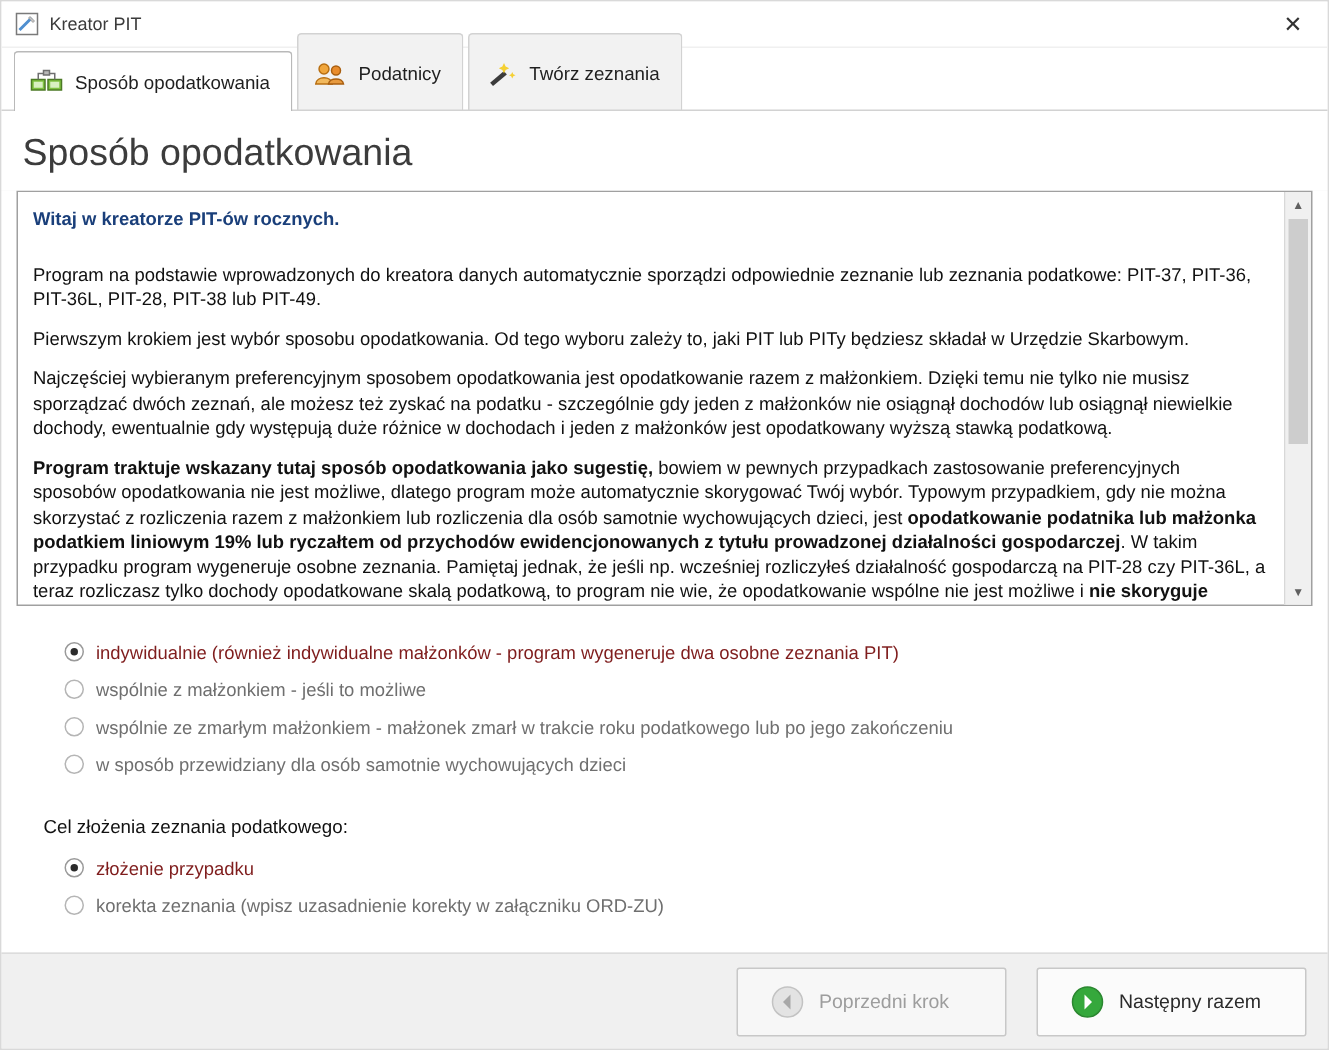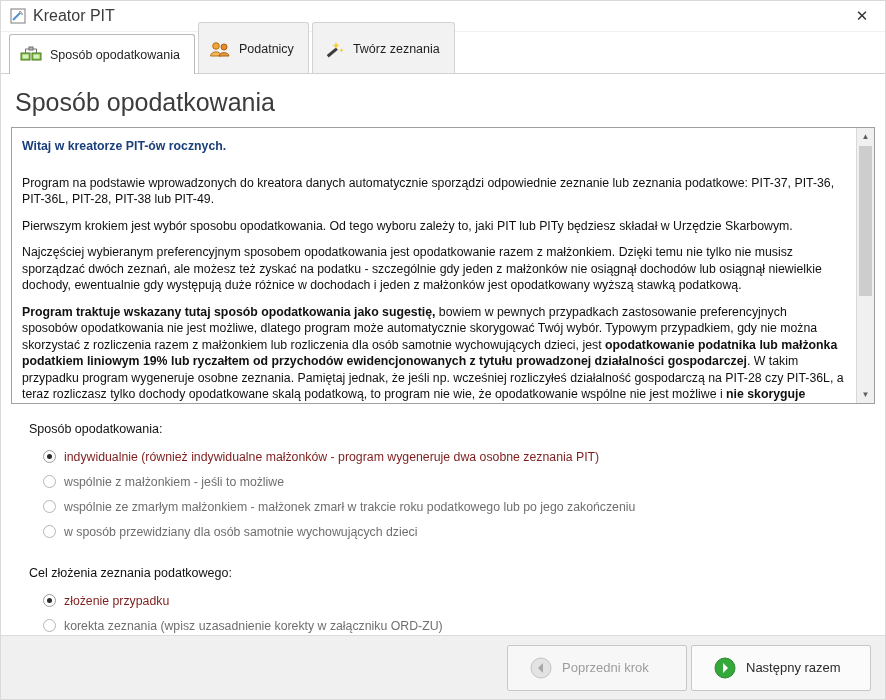--- a/index.html
+++ b/index.html
@@ -36,21 +36,21 @@
   }
   .titlebar .app-icon {
     width: 16px;
     height: 16px;
     margin-left: 9px;
     margin-right: 7px;
     position: relative;
   }
   .titlebar .app-icon svg { display: block; }
   .titlebar .title-text {
-    font-size: 16px;
+    font-size: 12px;
     color: #3b3b3b;
   }
   .titlebar .spacer { flex: 1; }
   .close-btn {
     width: 46px;
     height: 30px;
     display: flex;
     align-items: center;
     justify-content: center;
     color: #333;
@@ -221,21 +221,21 @@
 
   
   .footer {
     flex: 0 0 64px;
     height: 64px;
     background: #f0f0f0;
     border-top: 1px solid #dcdcdc;
     display: flex;
     align-items: center;
     justify-content: flex-end;
-    gap: 4px;
+    gap: 20px;
     padding-right: 14px;
     box-sizing: border-box;
   }
   .nav-btn {
     width: 180px;
     height: 46px;
     background: #fbfbfb;
     border: 1px solid #c8c8c8;
     border-radius: 2px;
     display: flex;
@@ -329,21 +329,20 @@
         <div class="track"></div>
         <div class="arrow">▲</div>
         <div class="thumb"></div>
         <div class="arrow">▼</div>
       </div>
     </div>
 
     <div class="groups">
 
       <div>
-        <div class="group-label">Sposób opodatkowania:</div>
 
         <div class="radio-row">
           <span class="radio checked"></span>
           <span>indywidualnie (również indywidualne małżonków - program wygeneruje dwa osobne zeznania PIT)</span>
         </div>
         <div class="radio-row dim">
           <span class="radio"></span>
           <span>wspólnie z małżonkiem - jeśli to możliwe</span>
         </div>
         <div class="radio-row dim">

